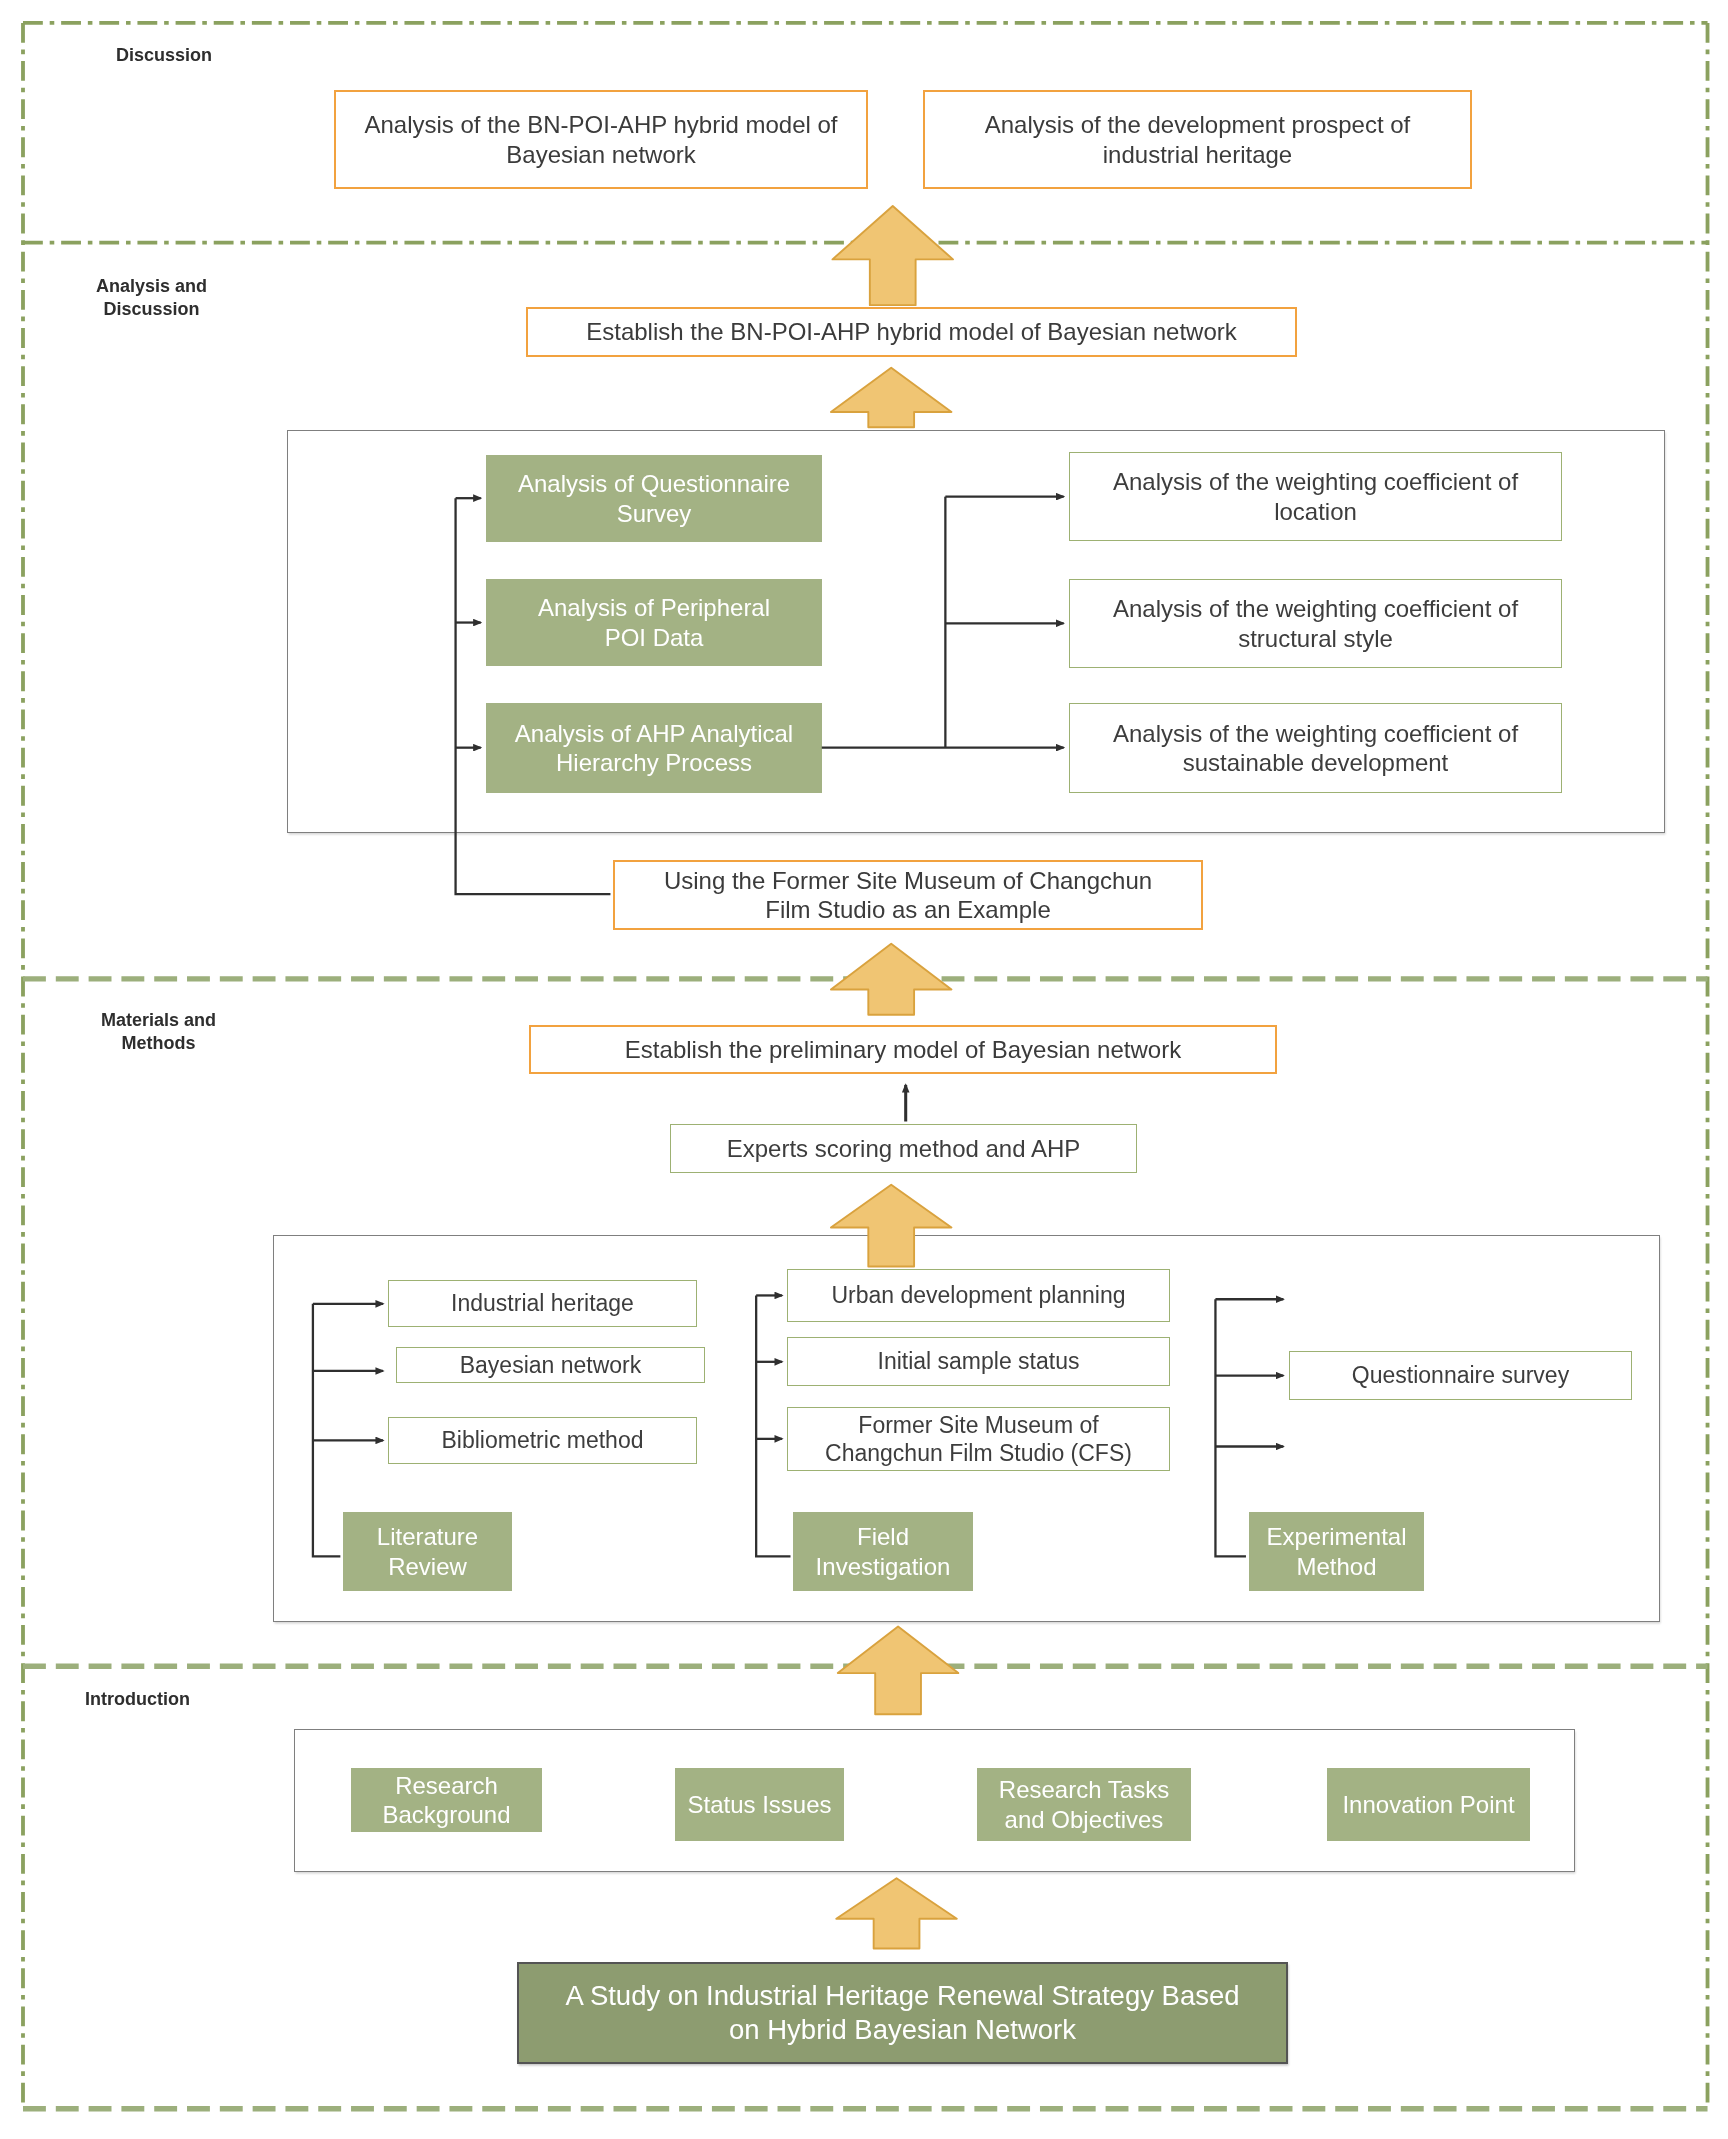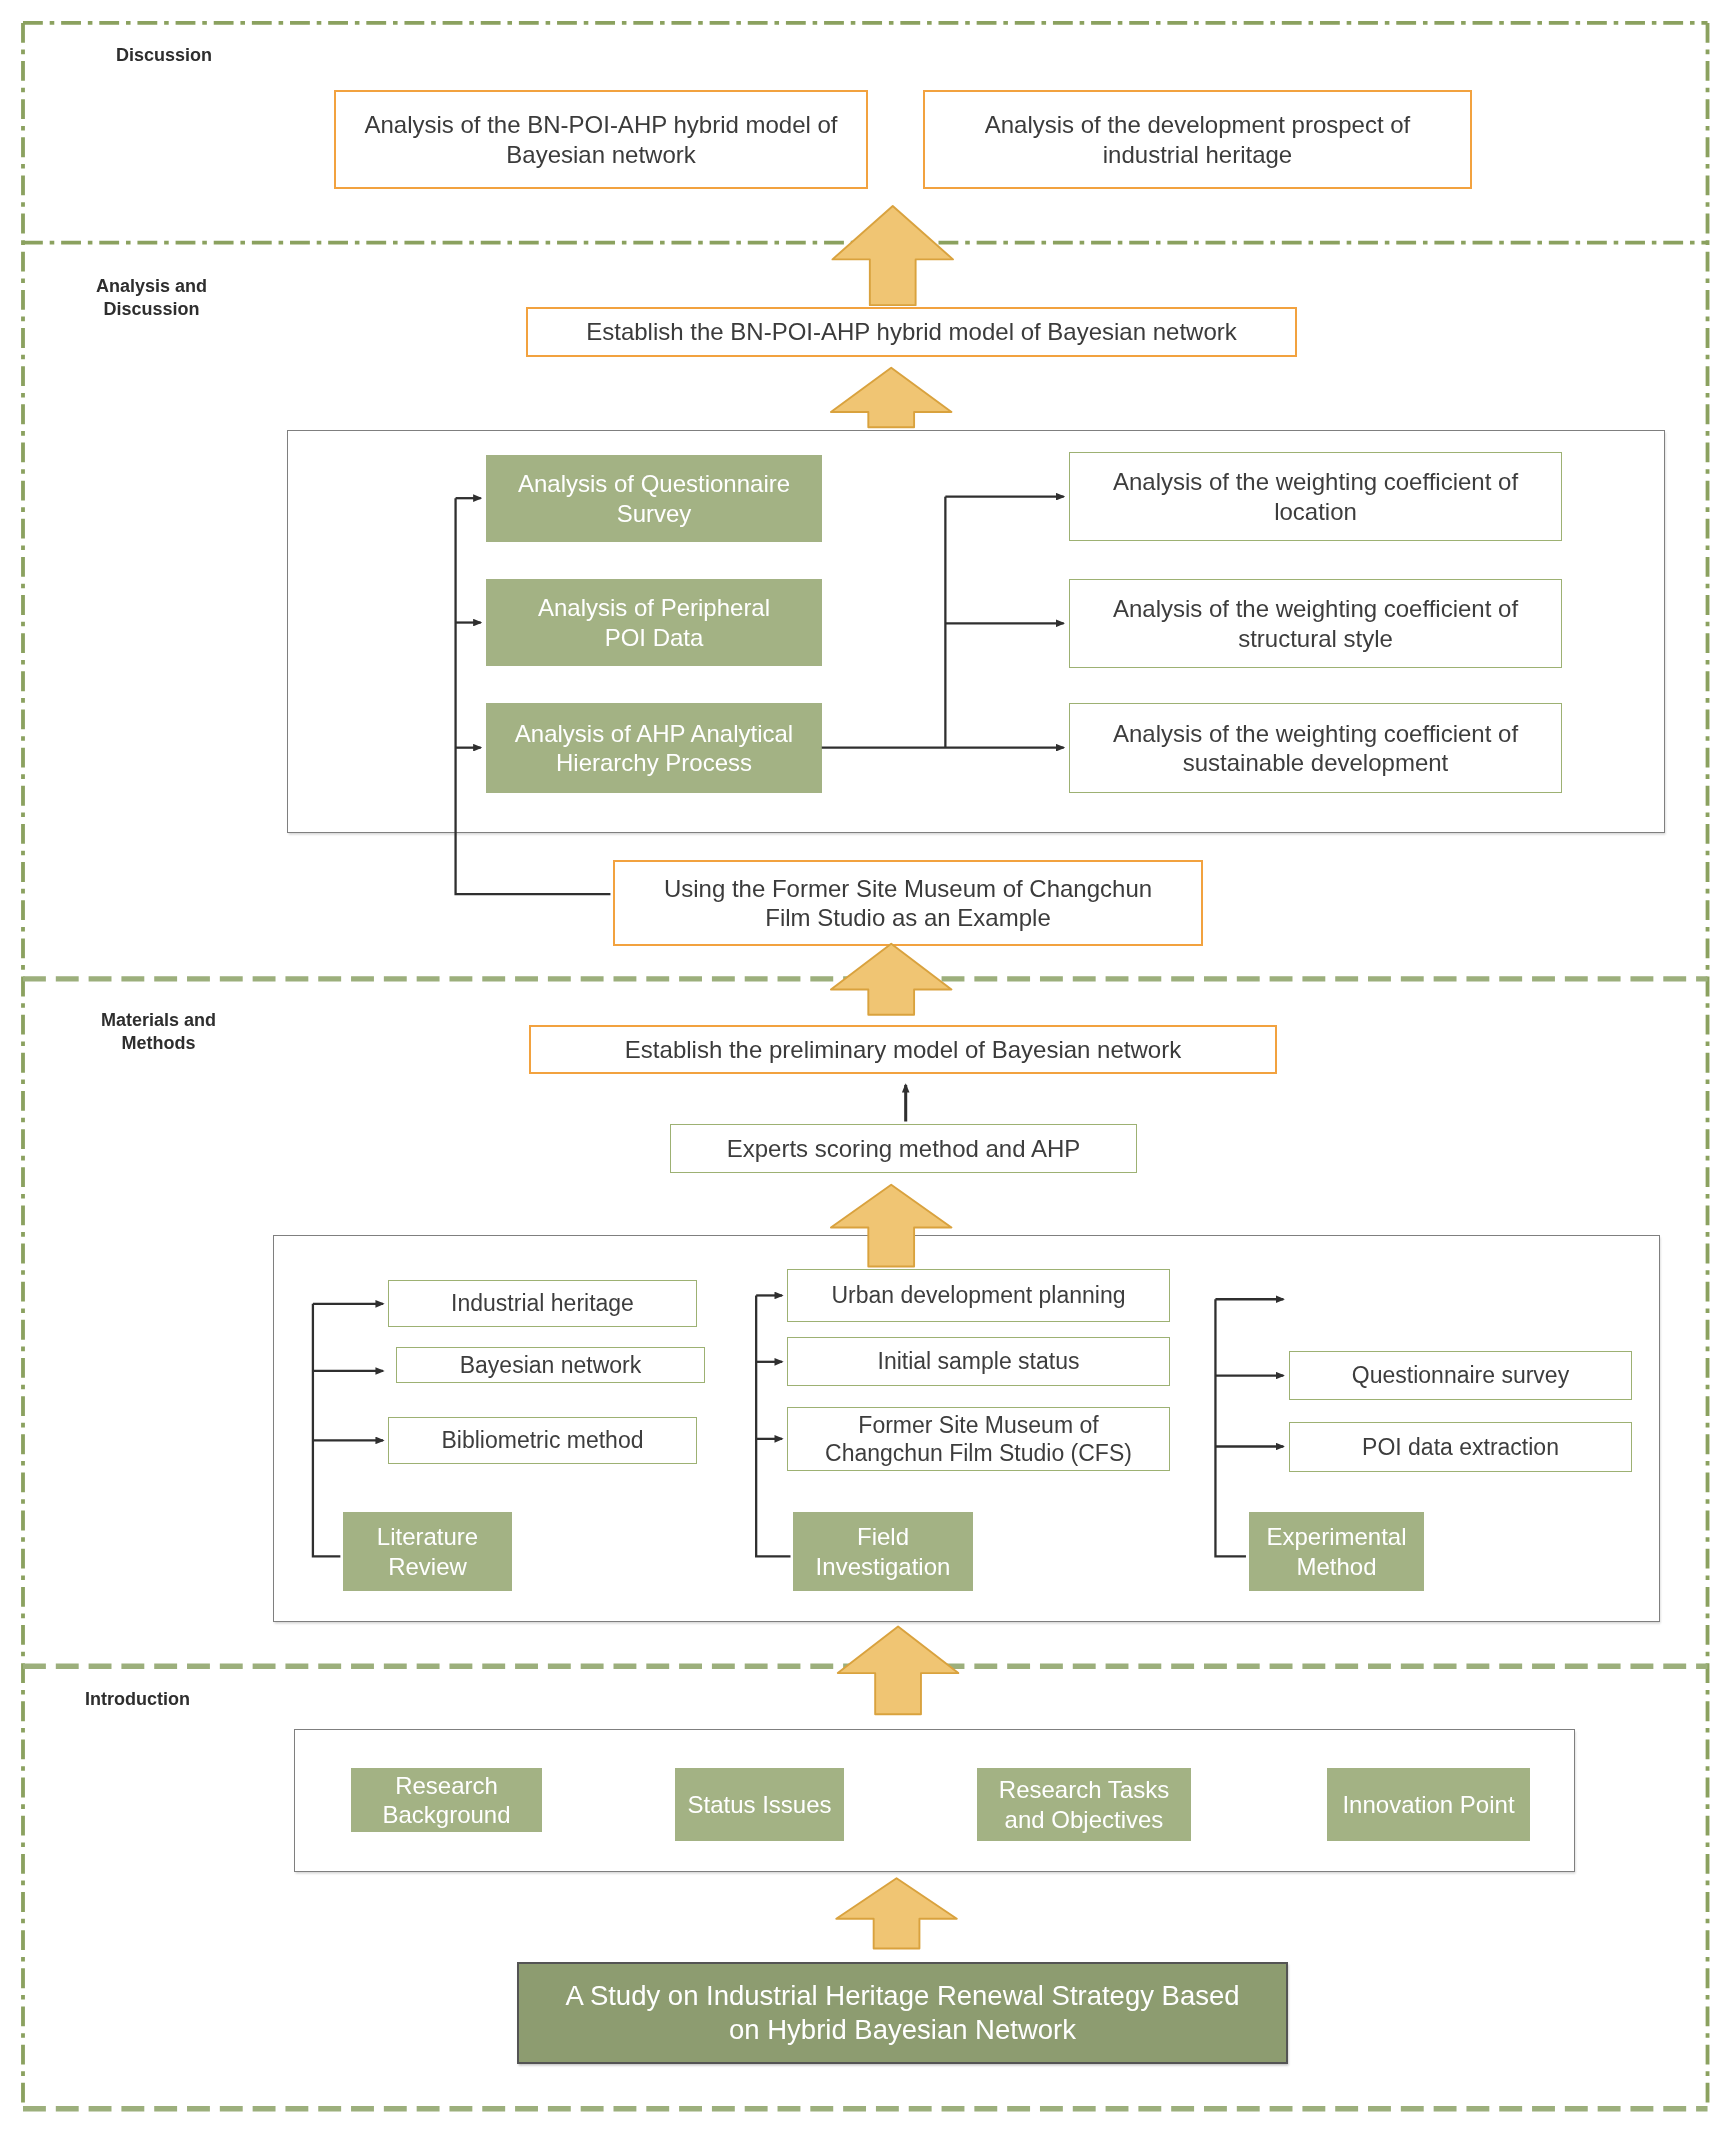--- a/index.html
+++ b/index.html
@@ -66,42 +66,41 @@
   <div class="box gbox" style="left:486px; top:579px; width:336px; height:87px; padding:0 46px;">Analysis of Peripheral POI Data</div>
 
   <div class="box gbox" style="left:486px; top:703px; width:336px; height:90px; padding:0 15.3px;">Analysis of AHP Analytical Hierarchy Process</div>
 
   <div class="box wbox" style="left:1069px; top:452px; width:493px; height:89px; padding:0 15.3px; font-size:24px;">Analysis of the weighting coefficient of location</div>
 
   <div class="box wbox" style="left:1069px; top:579px; width:493px; height:89px; padding:0 15.3px; font-size:24px;">Analysis of the weighting coefficient of structural style</div>
 
   <div class="box wbox" style="left:1069px; top:703px; width:493px; height:90px; padding:0 15.3px; font-size:24px;">Analysis of the weighting coefficient of sustainable development</div>
 
-  <div class="box obox" style="left:613px; top:860px; width:590px; height:86px; padding:0 30.5px;">Using the Former Site Museum of Changchun Film Studio as an Example</div>
+  <div class="box obox" style="left:613px; top:860px; width:590px; height:70px; padding:0 30.5px;">Using the Former Site Museum of Changchun Film Studio as an Example</div>
 
   <div class="box obox" style="left:529px; top:1025px; width:748px; height:49px;">Establish the preliminary model of Bayesian network</div>
 
   <div class="box wbox" style="left:670px; top:1124px; width:467px; height:49px; font-size:24px;">Experts scoring method and AHP</div>
 
   <div class="cont" style="left:273px; top:1235px; width:1387px; height:387px;"></div>
 
   <div class="box wbox" style="left:388px; top:1280px; width:309px; height:47px;">Industrial heritage</div>
   <div class="box wbox" style="left:396px; top:1347px; width:309px; height:36px;">Bayesian network</div>
   <div class="box wbox" style="left:388px; top:1417px; width:309px; height:47px;">Bibliometric method</div>
   <div class="box glabel" style="left:343px; top:1512px; width:169px; height:79px;">Literature
 Review</div>
 
   <div class="box wbox" style="left:787px; top:1269px; width:383px; height:53px;">Urban development planning</div>
   <div class="box wbox" style="left:787px; top:1337px; width:383px; height:49px;">Initial sample status</div>
   <div class="box wbox" style="left:787px; top:1407px; width:383px; height:64px; padding:0 30.5px;">Former Site Museum of Changchun Film Studio (CFS)</div>
   <div class="box glabel" style="left:793px; top:1512px; width:180px; height:79px;">Field
 Investigation</div>
 
   <div class="box wbox" style="left:1289px; top:1351px; width:343px; height:49px;">Questionnaire survey</div>
-  <div class="box wbox" style="left:1289px; top:1422px; width:343px; height:50px;">POI data extraction</div>
   <div class="box glabel" style="left:1249px; top:1512px; width:175px; height:79px;">Experimental
 Method</div>
 
   <div class="cont" style="left:294px; top:1729px; width:1281px; height:143px;"></div>
 
   <div class="box gbox" style="left:351px; top:1768px; width:191px; height:64px;">Research Background</div>
   <div class="box gbox" style="left:675px; top:1768px; width:169px; height:73px;">Status Issues</div>
   <div class="box gbox" style="left:977px; top:1768px; width:214px; height:73px;">Research Tasks and Objectives</div>
   <div class="box gbox" style="left:1327px; top:1768px; width:203px; height:73px;">Innovation Point</div>
 

